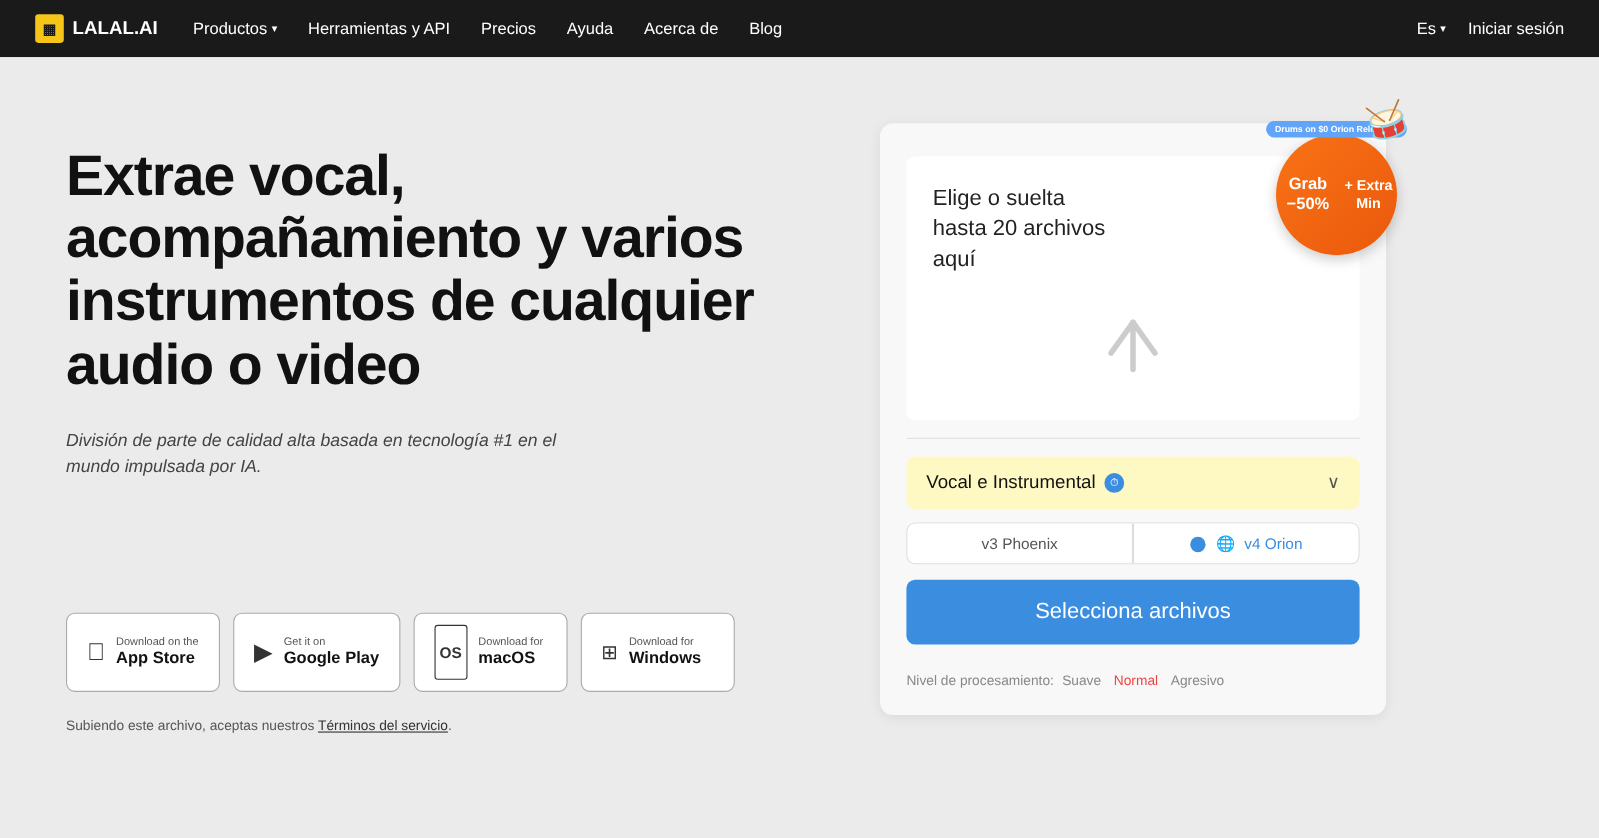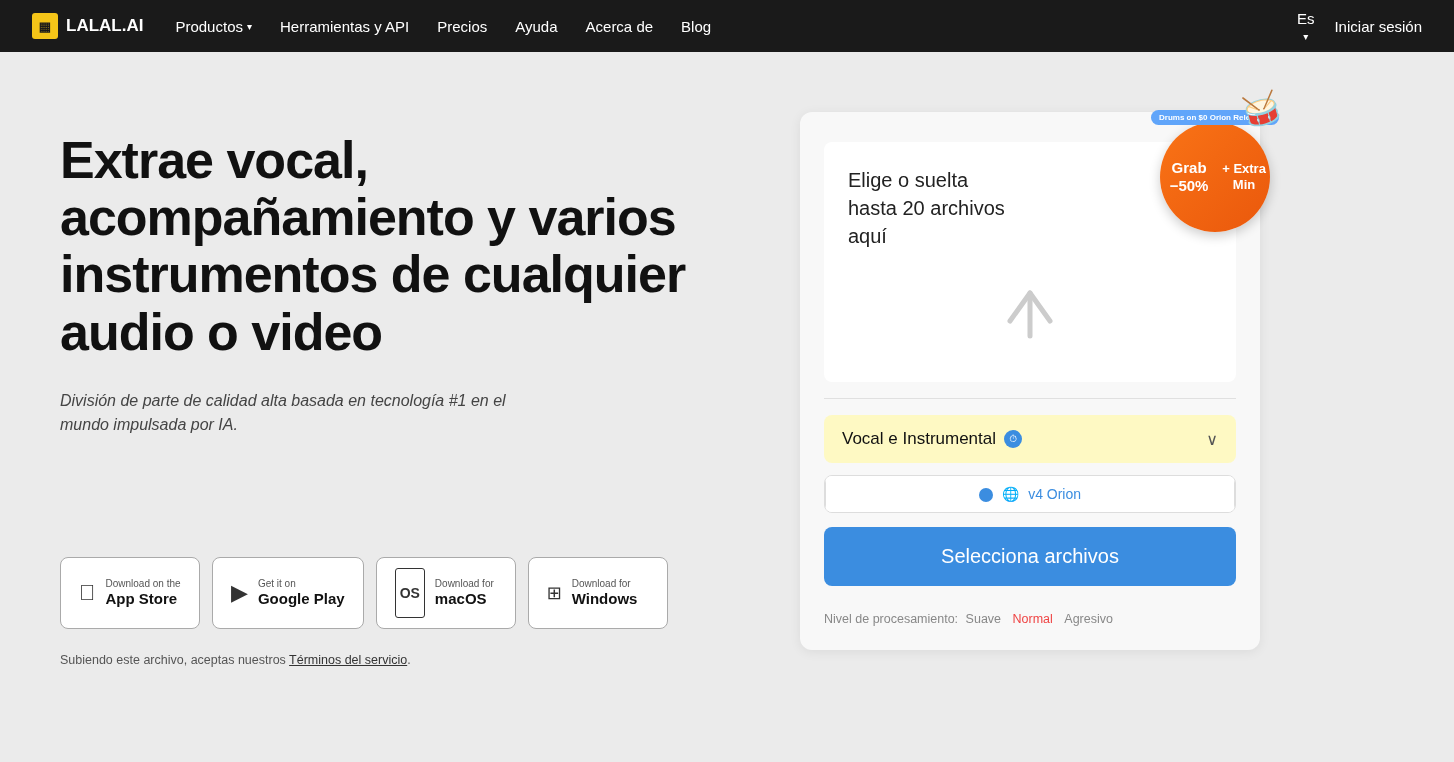--- a/index.html
+++ b/index.html
@@ -58,21 +58,20 @@
       gap: 20px;
       margin-left: auto;
     }
     .nav-lang {
       color: #fff;
       font-size: 15px;
       display: flex;
       align-items: center;
       gap: 4px;
       cursor: pointer;
-      flex-direction: column;
     }
     .nav-signin {
       color: #fff;
       font-size: 15px;
       text-decoration: none;
       cursor: pointer;
     }
     .chevron-small {
       font-size: 10px;
     }
@@ -462,20 +461,21 @@
       <div class="dropdown-row">
         <span class="dropdown-label">
           <span>Vocal e Instrumental</span>
           <span class="dropdown-icon-badge">⏱</span>
         </span>
         <span class="dropdown-chevron">∨</span>
       </div>
 
       
       <div class="version-row">
+        <button class="version-tab">v3 Phoenix</button>
         <button class="version-tab active">
           <span style="color:#3b8de0;margin-right:4px;">🌐</span>
           <span>v4 Orion</span>
         </button>
       </div>
 
       
       <button class="select-files-btn">Selecciona archivos</button>
 
       

